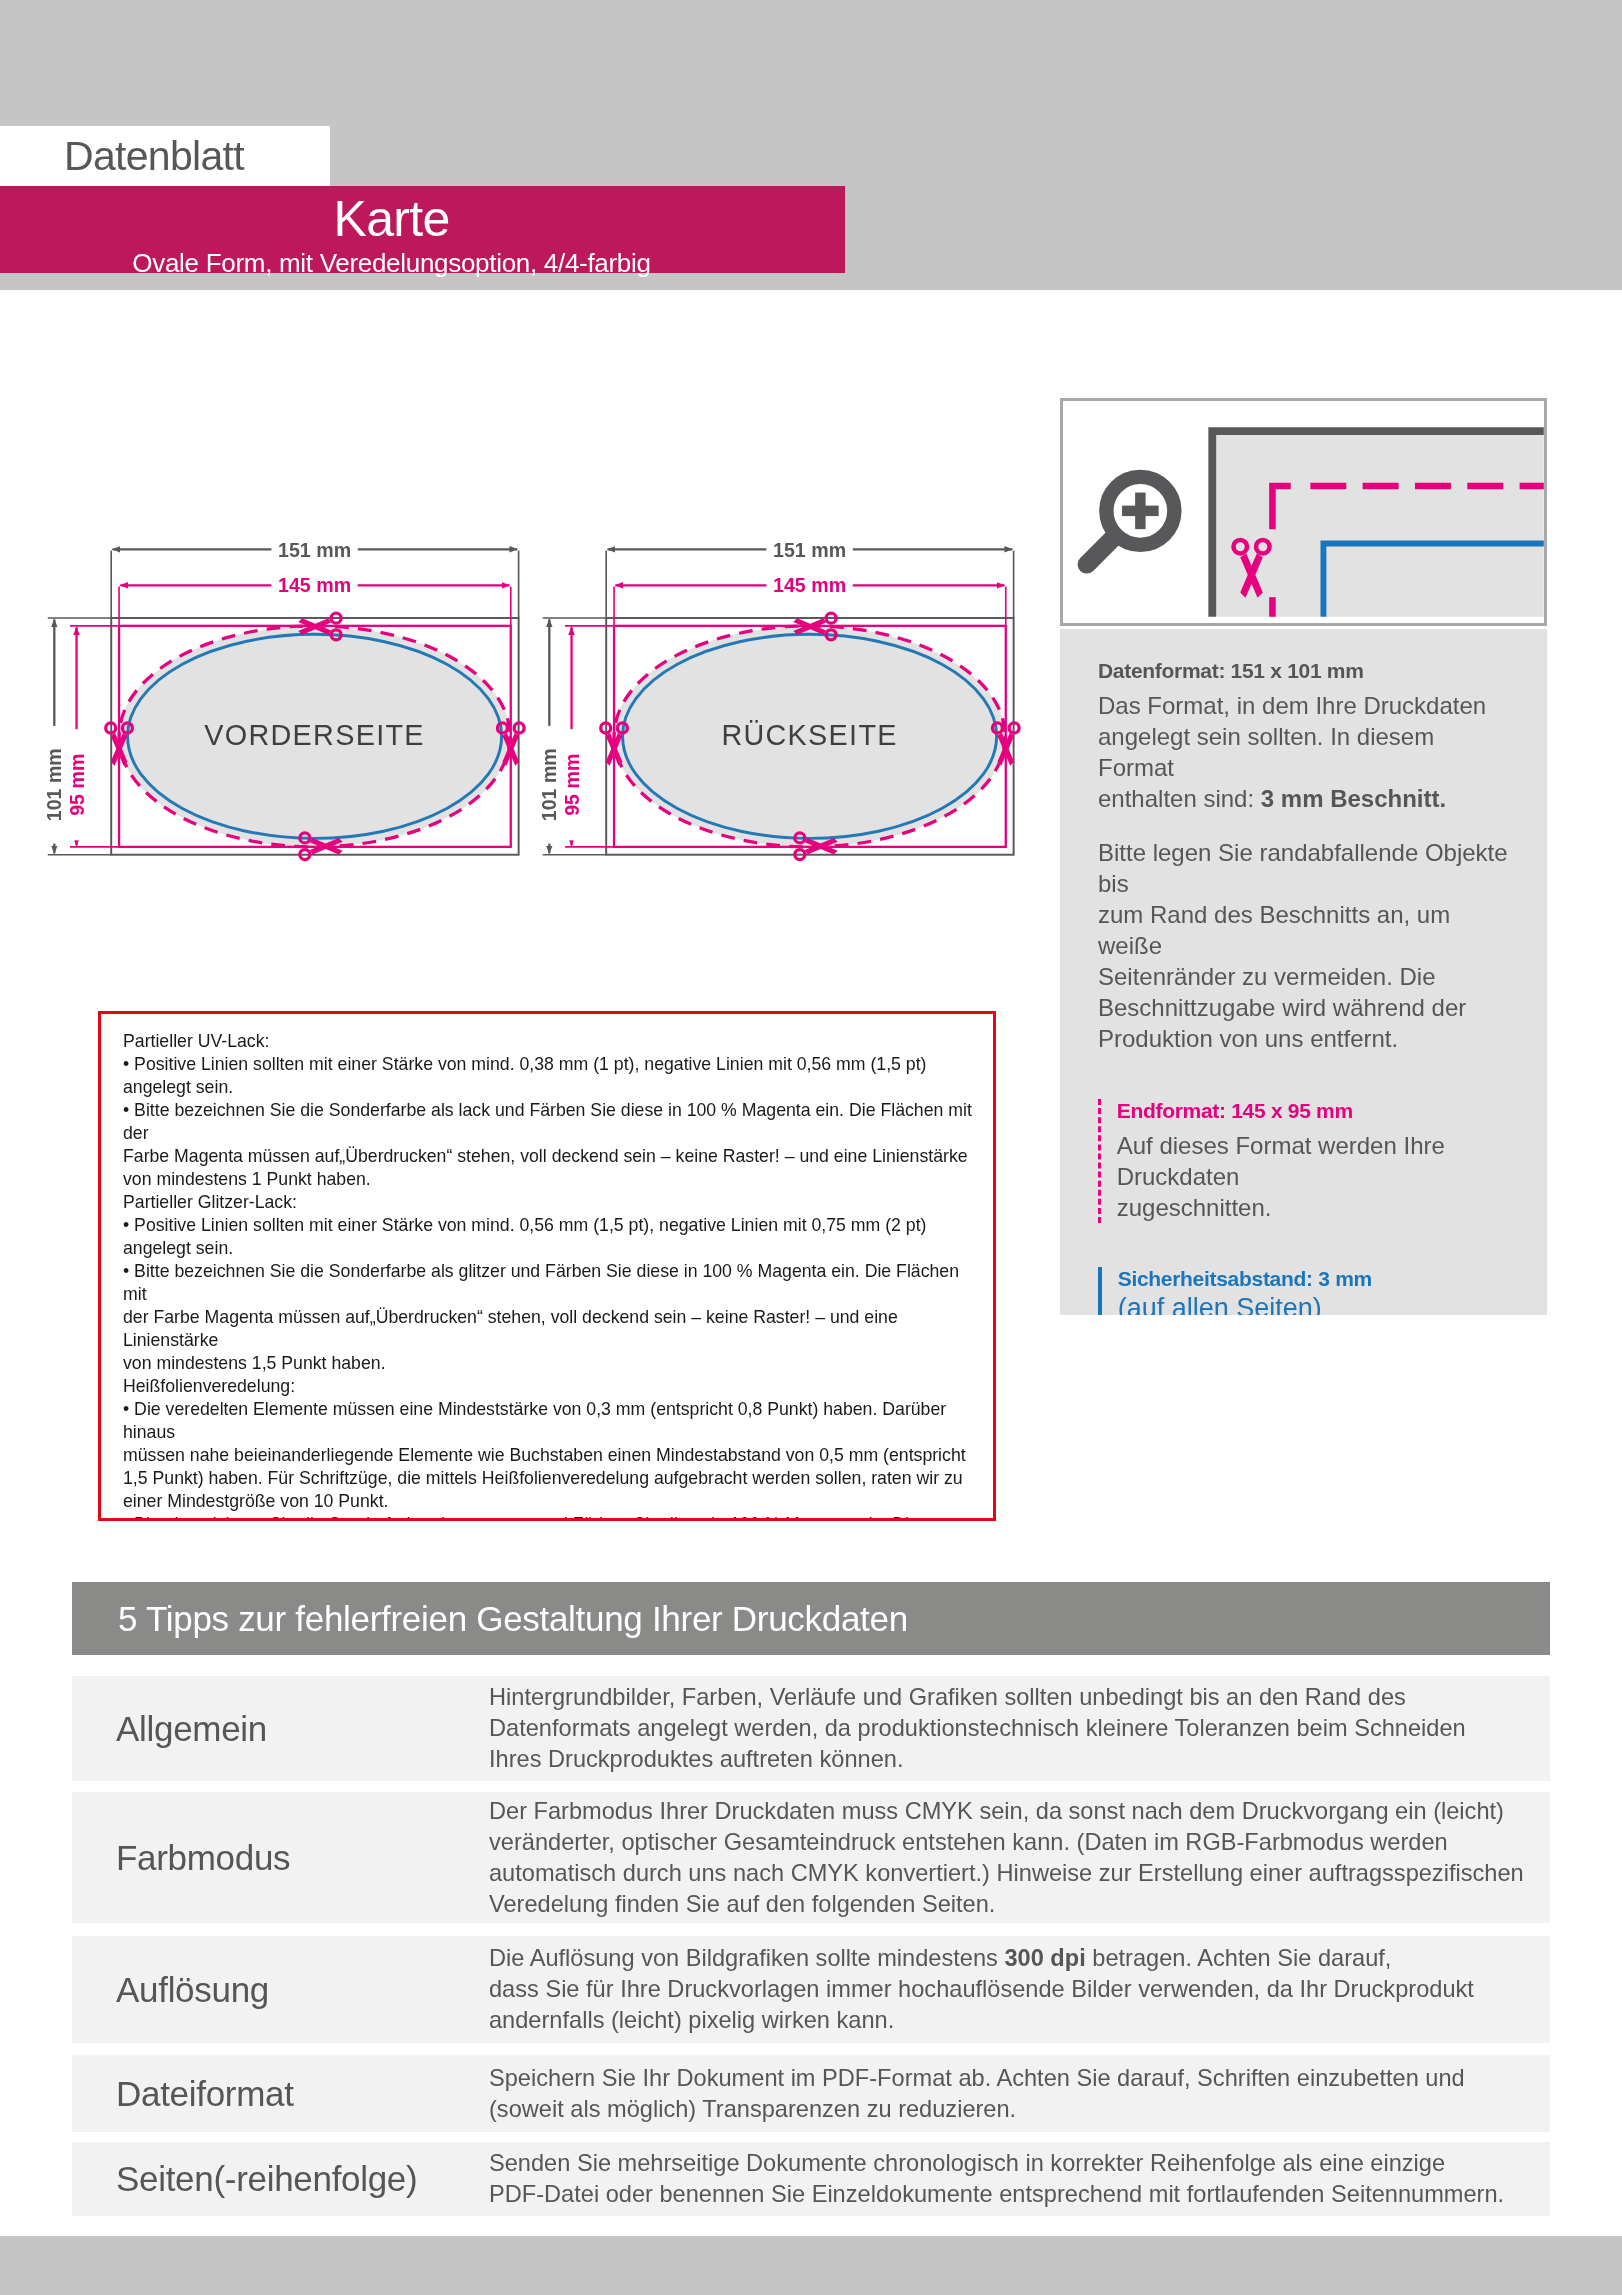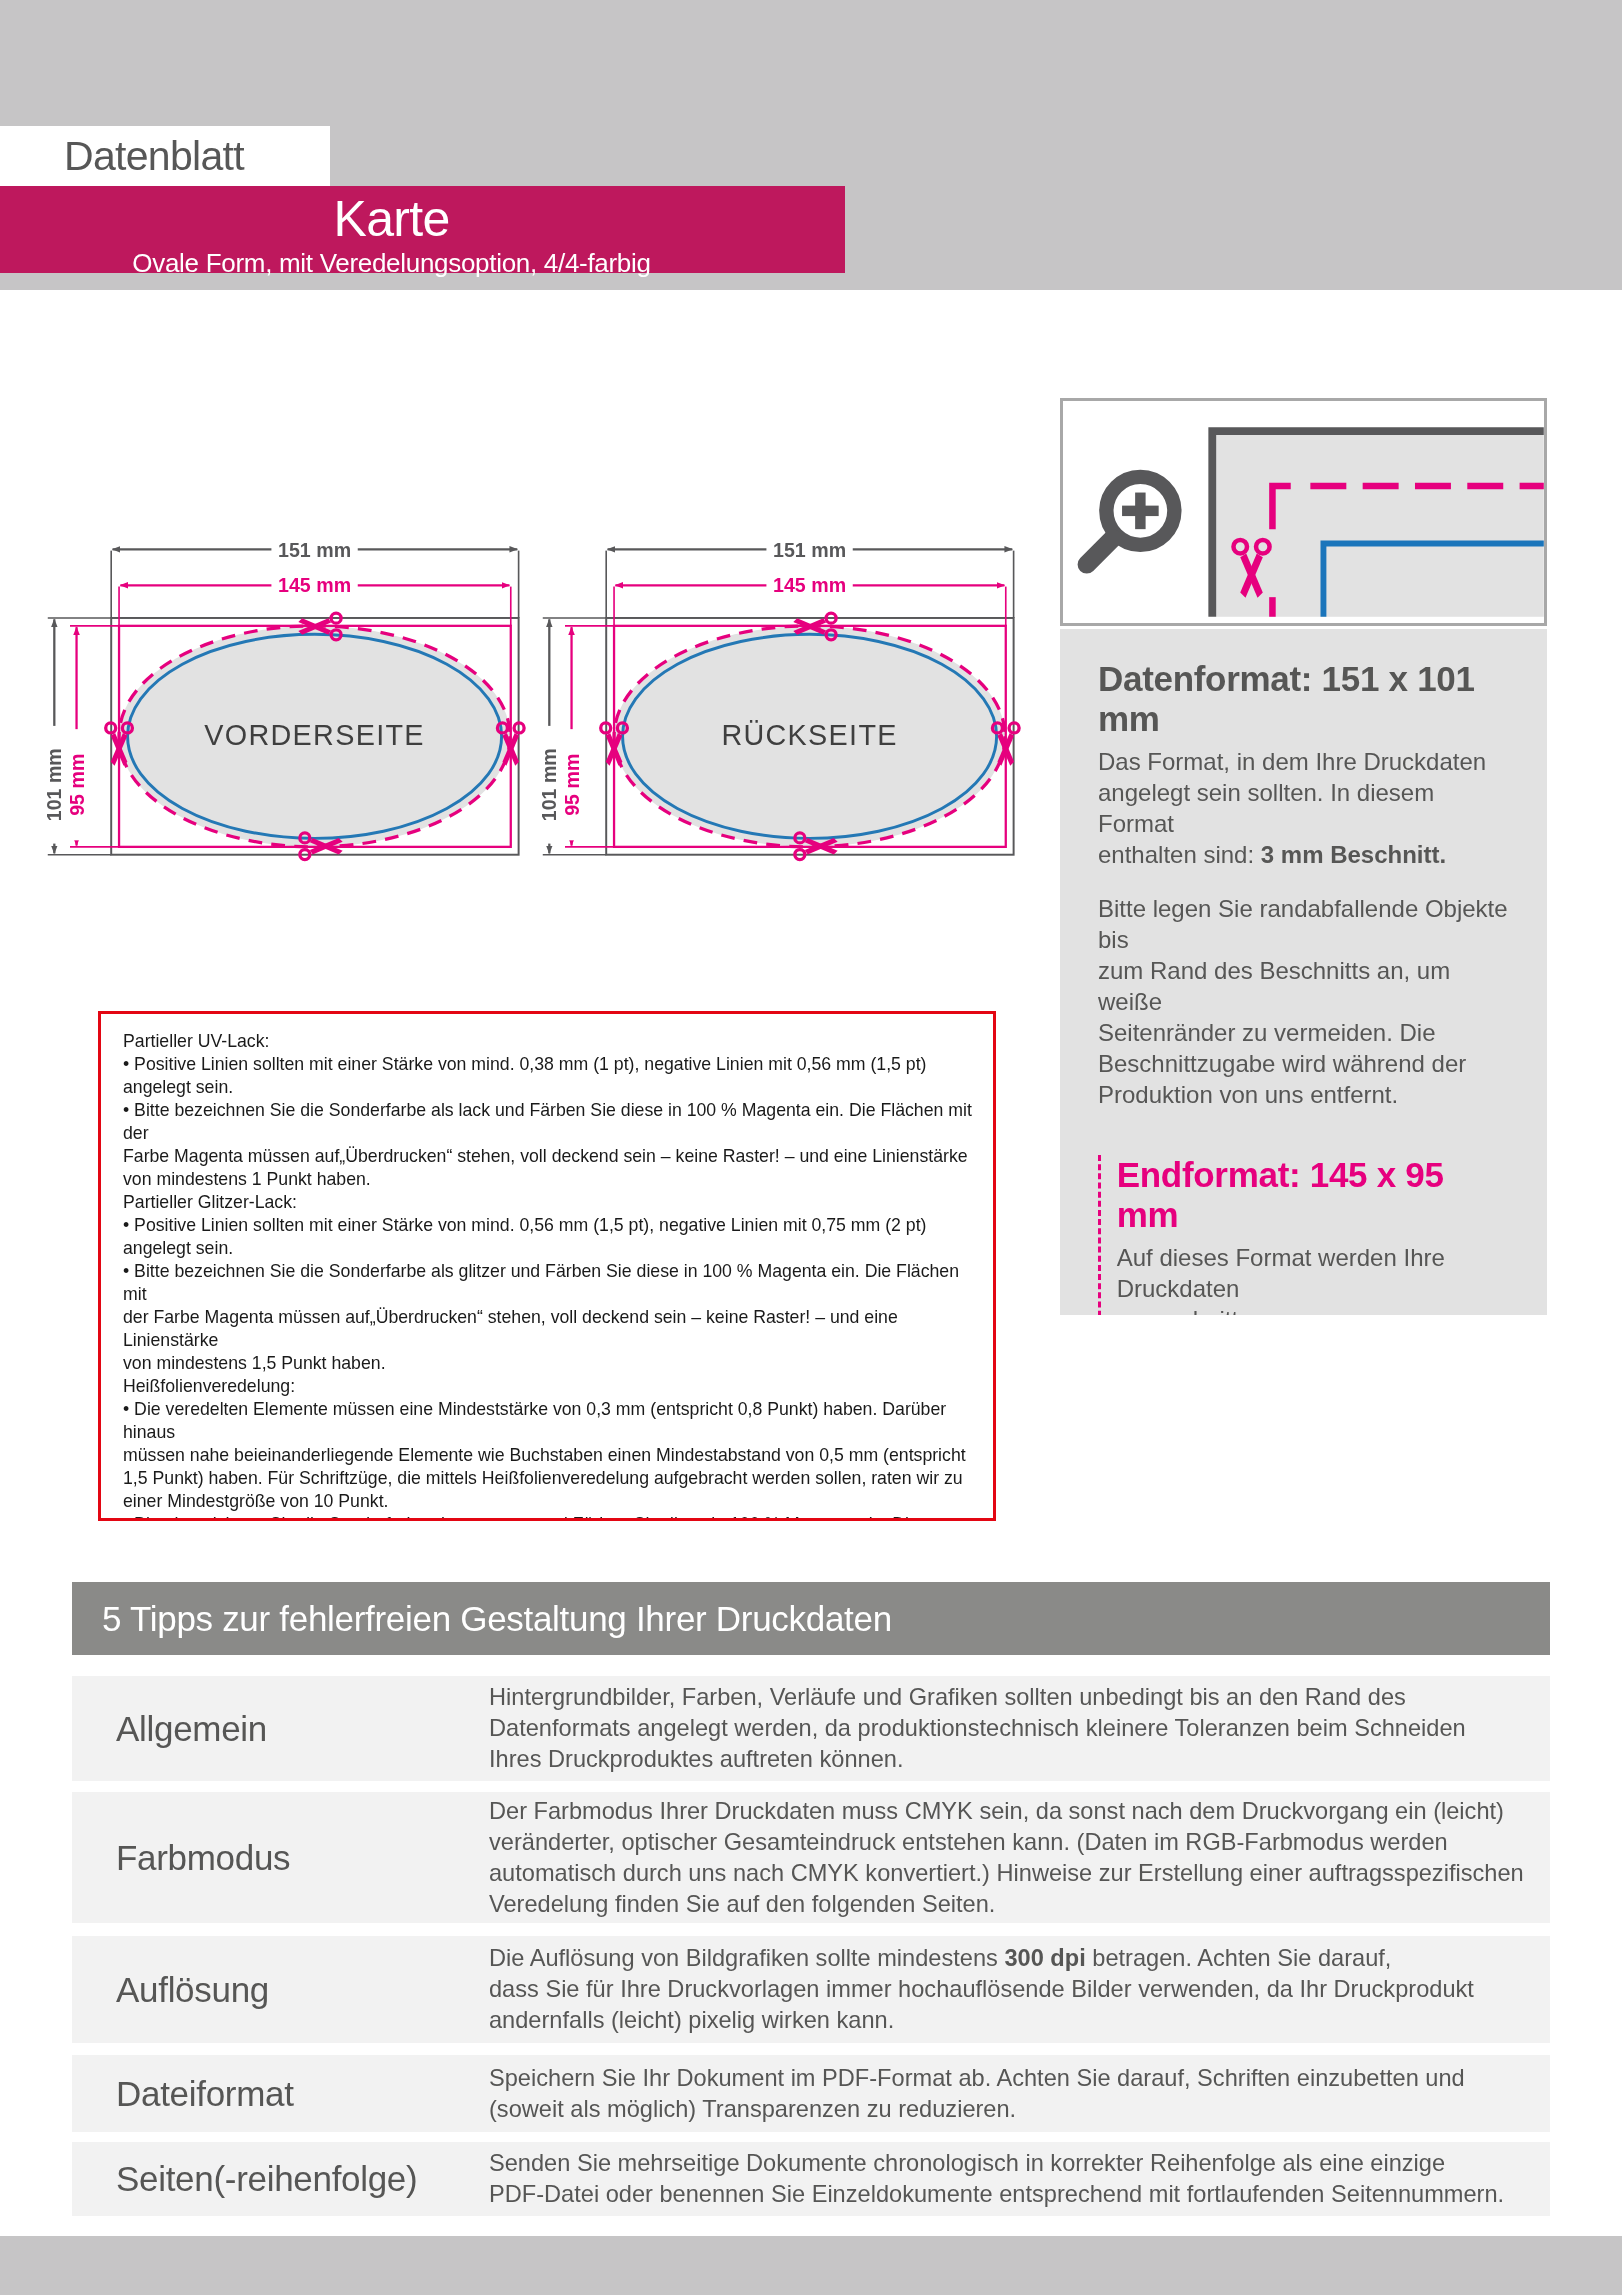--- a/index.html
+++ b/index.html
@@ -17,36 +17,36 @@
   #karte-bar .title{font-size:50px;line-height:1;margin-top:7.9px;letter-spacing:-0.7px;}
   #karte-bar .subtitle{font-size:26px;line-height:1;margin-top:6.5px;letter-spacing:-0.3px;}
   
   .diagram-svg{position:absolute;top:510px;width:497px;height:386px;}
   #diagram-front{left:36px;}
   #diagram-back{left:531px;}
   svg text{font-family:"Liberation Sans", sans-serif;}
   
   #detail-box{left:1060px;top:398px;width:487px;height:228px;background:#ffffff;border:3.3px solid #a8a8a8;box-sizing:border-box;}
   #info-box{left:1060px;top:629px;width:487px;height:686px;background:#e2e2e2;box-sizing:border-box;padding:30px 33px 19.6px 38px;overflow:hidden;}
-  #info-box .h{font-size:35px;font-weight:bold;letter-spacing:-0.3px;margin:0 0 6.5px 0;}
+  #info-box .h{font-size:21px;font-weight:bold;letter-spacing:-0.3px;margin:0 0 6.5px 0;}
   #info-box .h.gray{color:#565655;}
   #info-box .h.pink{color:#e6007e;}
   #info-box .h.blue{color:#1b75bb;}
   #info-box p{margin:0;font-size:24px;line-height:31px;white-space:pre-line;color:#565655;}
   #info-box .gap{height:23.6px;}
   #block-endformat{border-left:3.9px dashed #e6007e;padding-left:15.7px;margin-top:45px;}
   #block-sicherheit{border-left:4.6px solid #1b75bb;padding-left:15.7px;margin-top:44px;}
   #block-sicherheit .sub{font-size:27px;color:#1b75bb;margin:0 0 2.6px 0;line-height:33px;}
   
   #req-box{left:98px;top:1011px;width:898px;height:510px;border:3.9px solid #e30613;box-sizing:border-box;background:#ffffff;padding:15.7px 19.6px 0 22px;overflow:hidden;}
   #req-box .title{font-size:18.3px;font-weight:bold;color:#1a1a1a;line-height:26px;margin:0;}
   #req-box .lines{font-size:17.7px;color:#1a1a1a;line-height:23px;white-space:pre-line;margin:0;}
   
   #tips-bar{left:72px;top:1582px;width:1478px;height:73px;background:#8a8a88;color:#ffffff;}
-  #tips-bar .t{font-size:35px;line-height:73px;padding-left:30px;letter-spacing:-0.3px;}
+  #tips-bar .t{font-size:35px;line-height:73px;padding-left:46px;letter-spacing:-0.3px;}
   .tip-row{left:72px;width:1478px;background:#f2f2f2;display:flex;align-items:center;box-sizing:border-box;}
   .tip-row .label{width:417px;flex:none;padding-left:44px;font-size:35px;color:#565655;letter-spacing:-0.3px;box-sizing:border-box;}
   .tip-row .text{flex:1;font-size:23.6px;line-height:31px;color:#565655;white-space:pre-line;padding-right:16.4px;}
   #row-0{top:1676px;height:105px;}
   #row-1{top:1792px;height:131px;}
   #row-2{top:1936px;height:107px;}
   #row-3{top:2055px;height:77px;}
   #row-4{top:2142px;height:74px;}
   #footer-band{left:0;top:2236px;width:1623px;height:60px;background:#c6c5c6;}
 </style>

